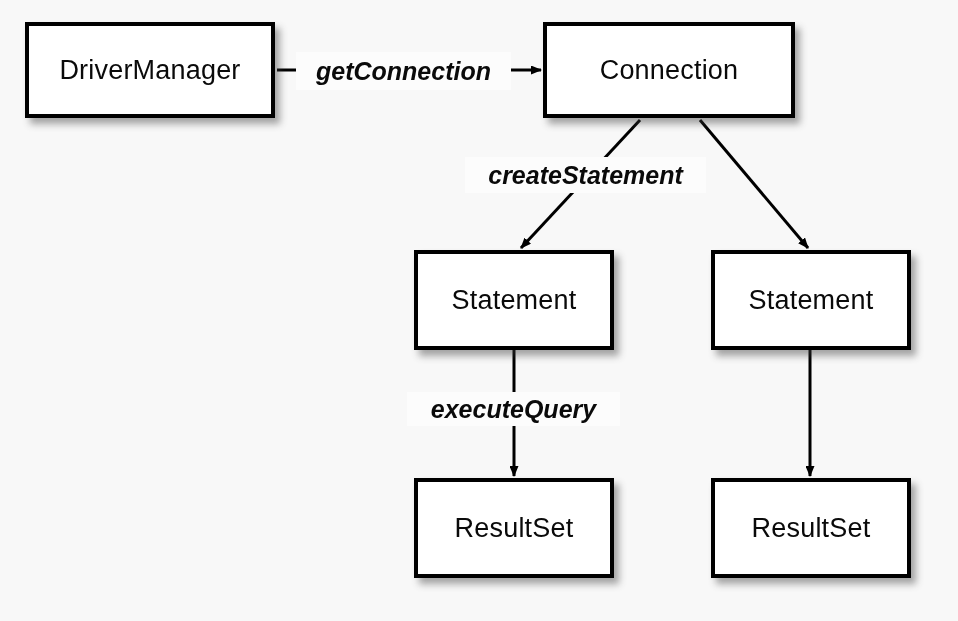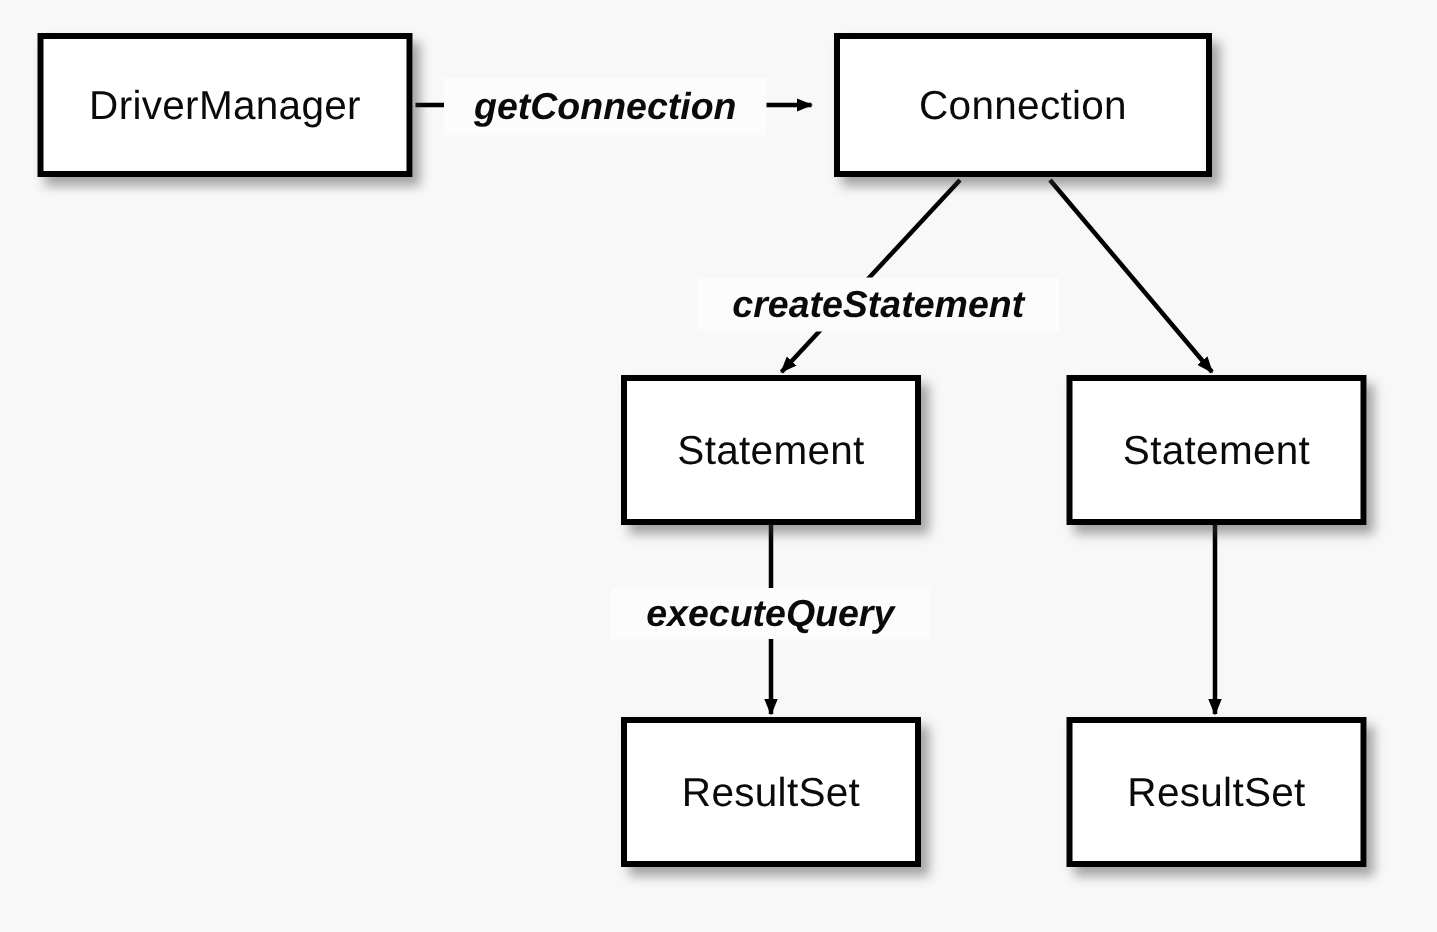--- a/index.html
+++ b/index.html
@@ -96,21 +96,21 @@
 
     <g>
       <line x1="810" y1="350" x2="810" y2="476" stroke="#000000" stroke-width="3" marker-end="url(#arrowhead)"></line>
     </g>
   </svg>
 
   <div class="node" style="left:25px; top:22px; width:250px; height:96px;">
     <span class="node-label">DriverManager</span>
   </div>
 
-  <div class="node" style="left:556px; top:22px; width:252px; height:96px;">
+  <div class="node" style="left:543px; top:22px; width:252px; height:96px;">
     <span class="node-label">Connection</span>
   </div>
 
   <div class="node" style="left:414px; top:250px; width:200px; height:100px;">
     <span class="node-label">Statement</span>
   </div>
 
   <div class="node" style="left:711px; top:250px; width:200px; height:100px;">
     <span class="node-label">Statement</span>
   </div>
@@ -120,21 +120,21 @@
   </div>
 
   <div class="node" style="left:711px; top:478px; width:200px; height:100px;">
     <span class="node-label">ResultSet</span>
   </div>
 
   <div class="edge-label" style="left:296px; top:52px; width:215px; height:38px;">
     <span>getConnection</span>
   </div>
 
-  <div class="edge-label" style="left:465px; top:157px; width:241px; height:36px;margin-top:28px;">
+  <div class="edge-label" style="left:465px; top:157px; width:241px; height:36px;">
     <span>createStatement</span>
   </div>
 
   <div class="edge-label" style="left:407px; top:392px; width:213px; height:34px;justify-content:center;">
     <span>executeQuery</span>
   </div>
 
 </div>
 
 </body></html>

